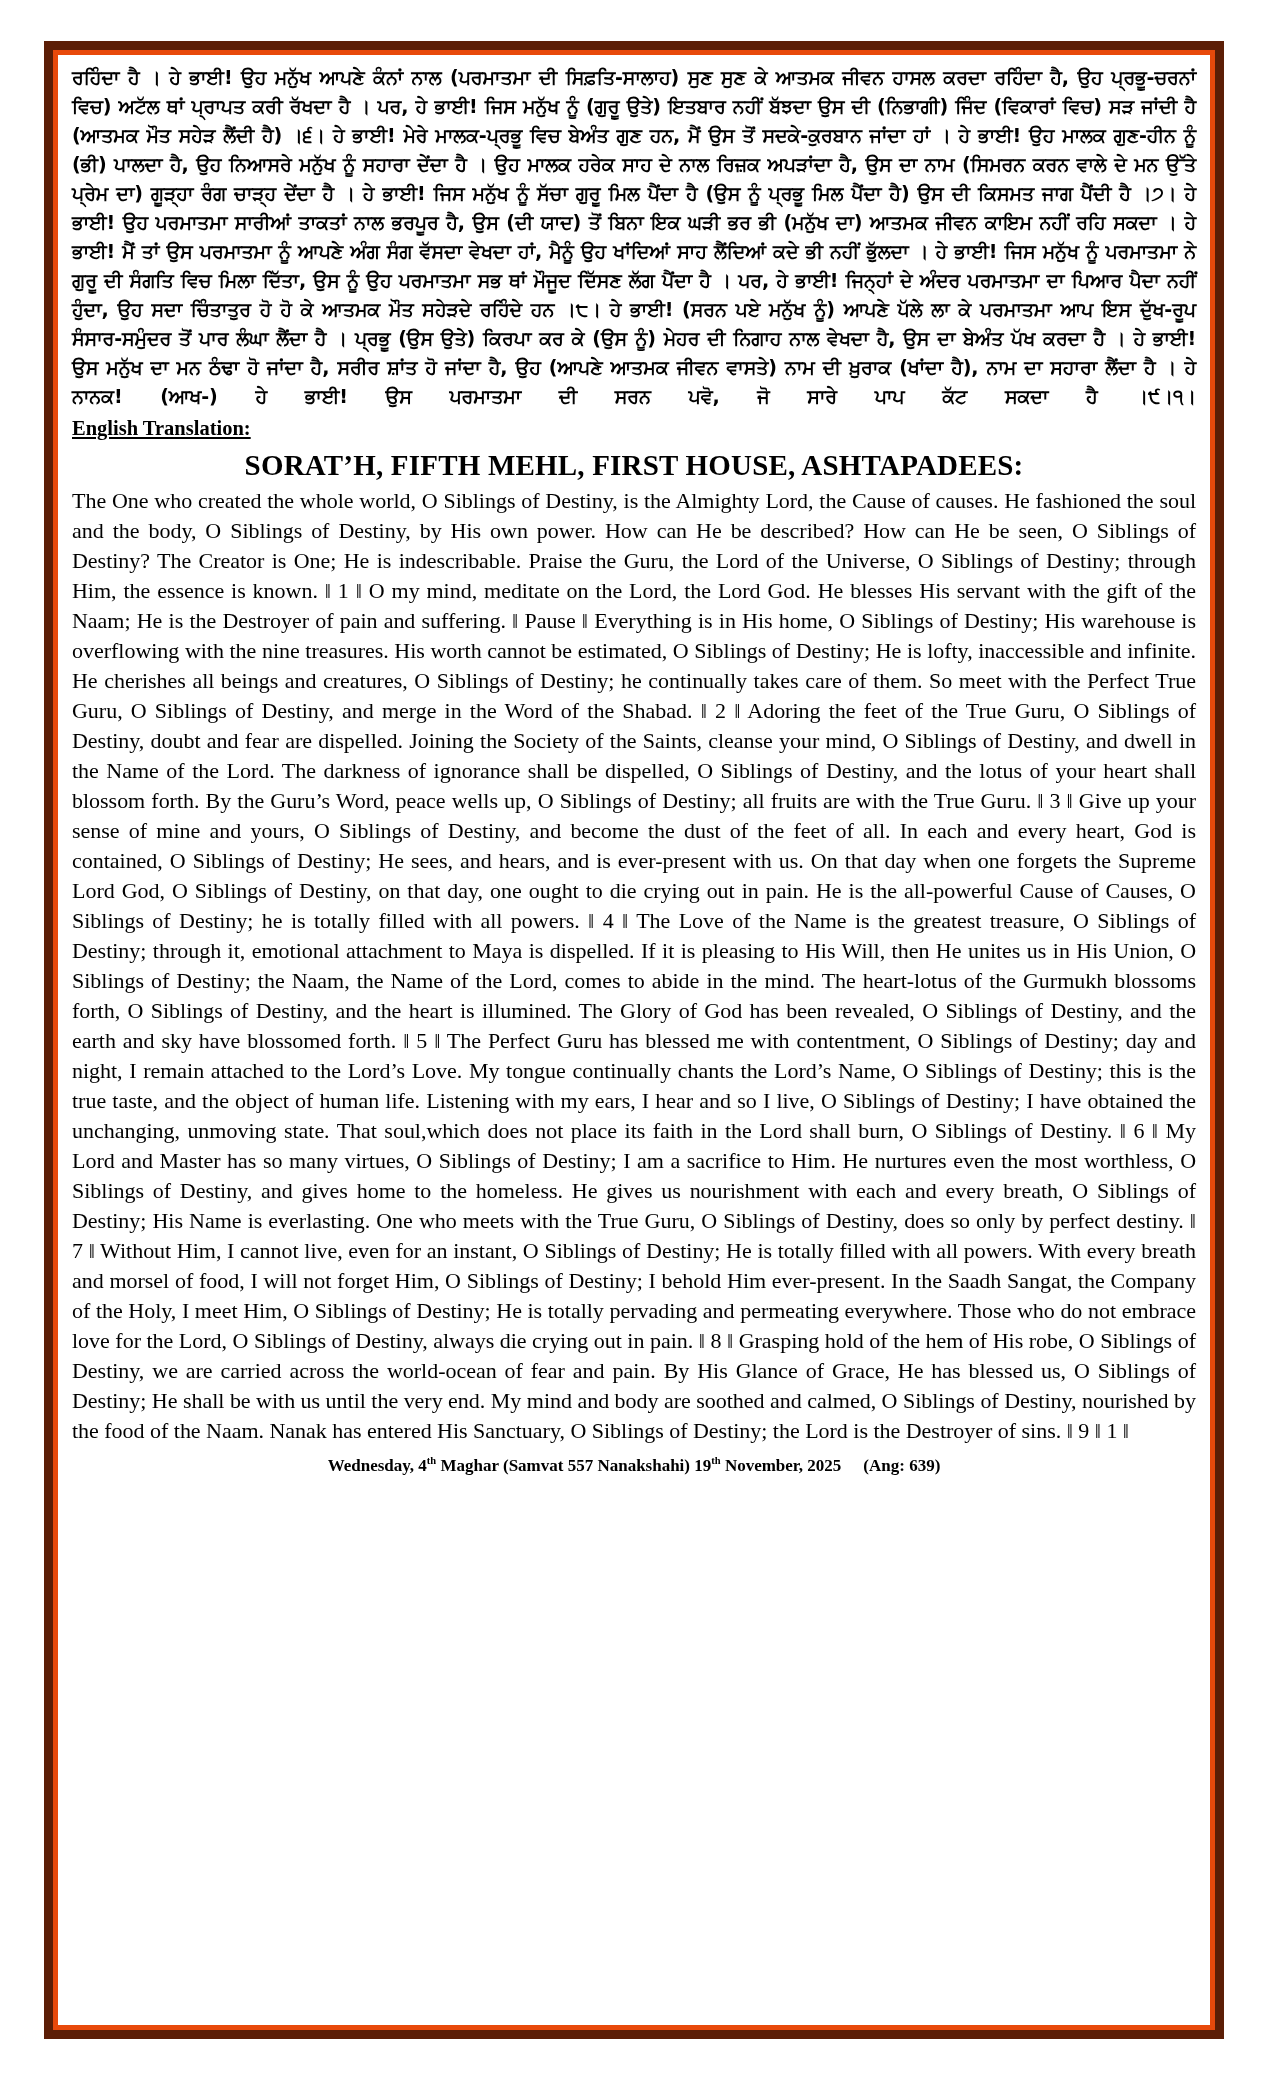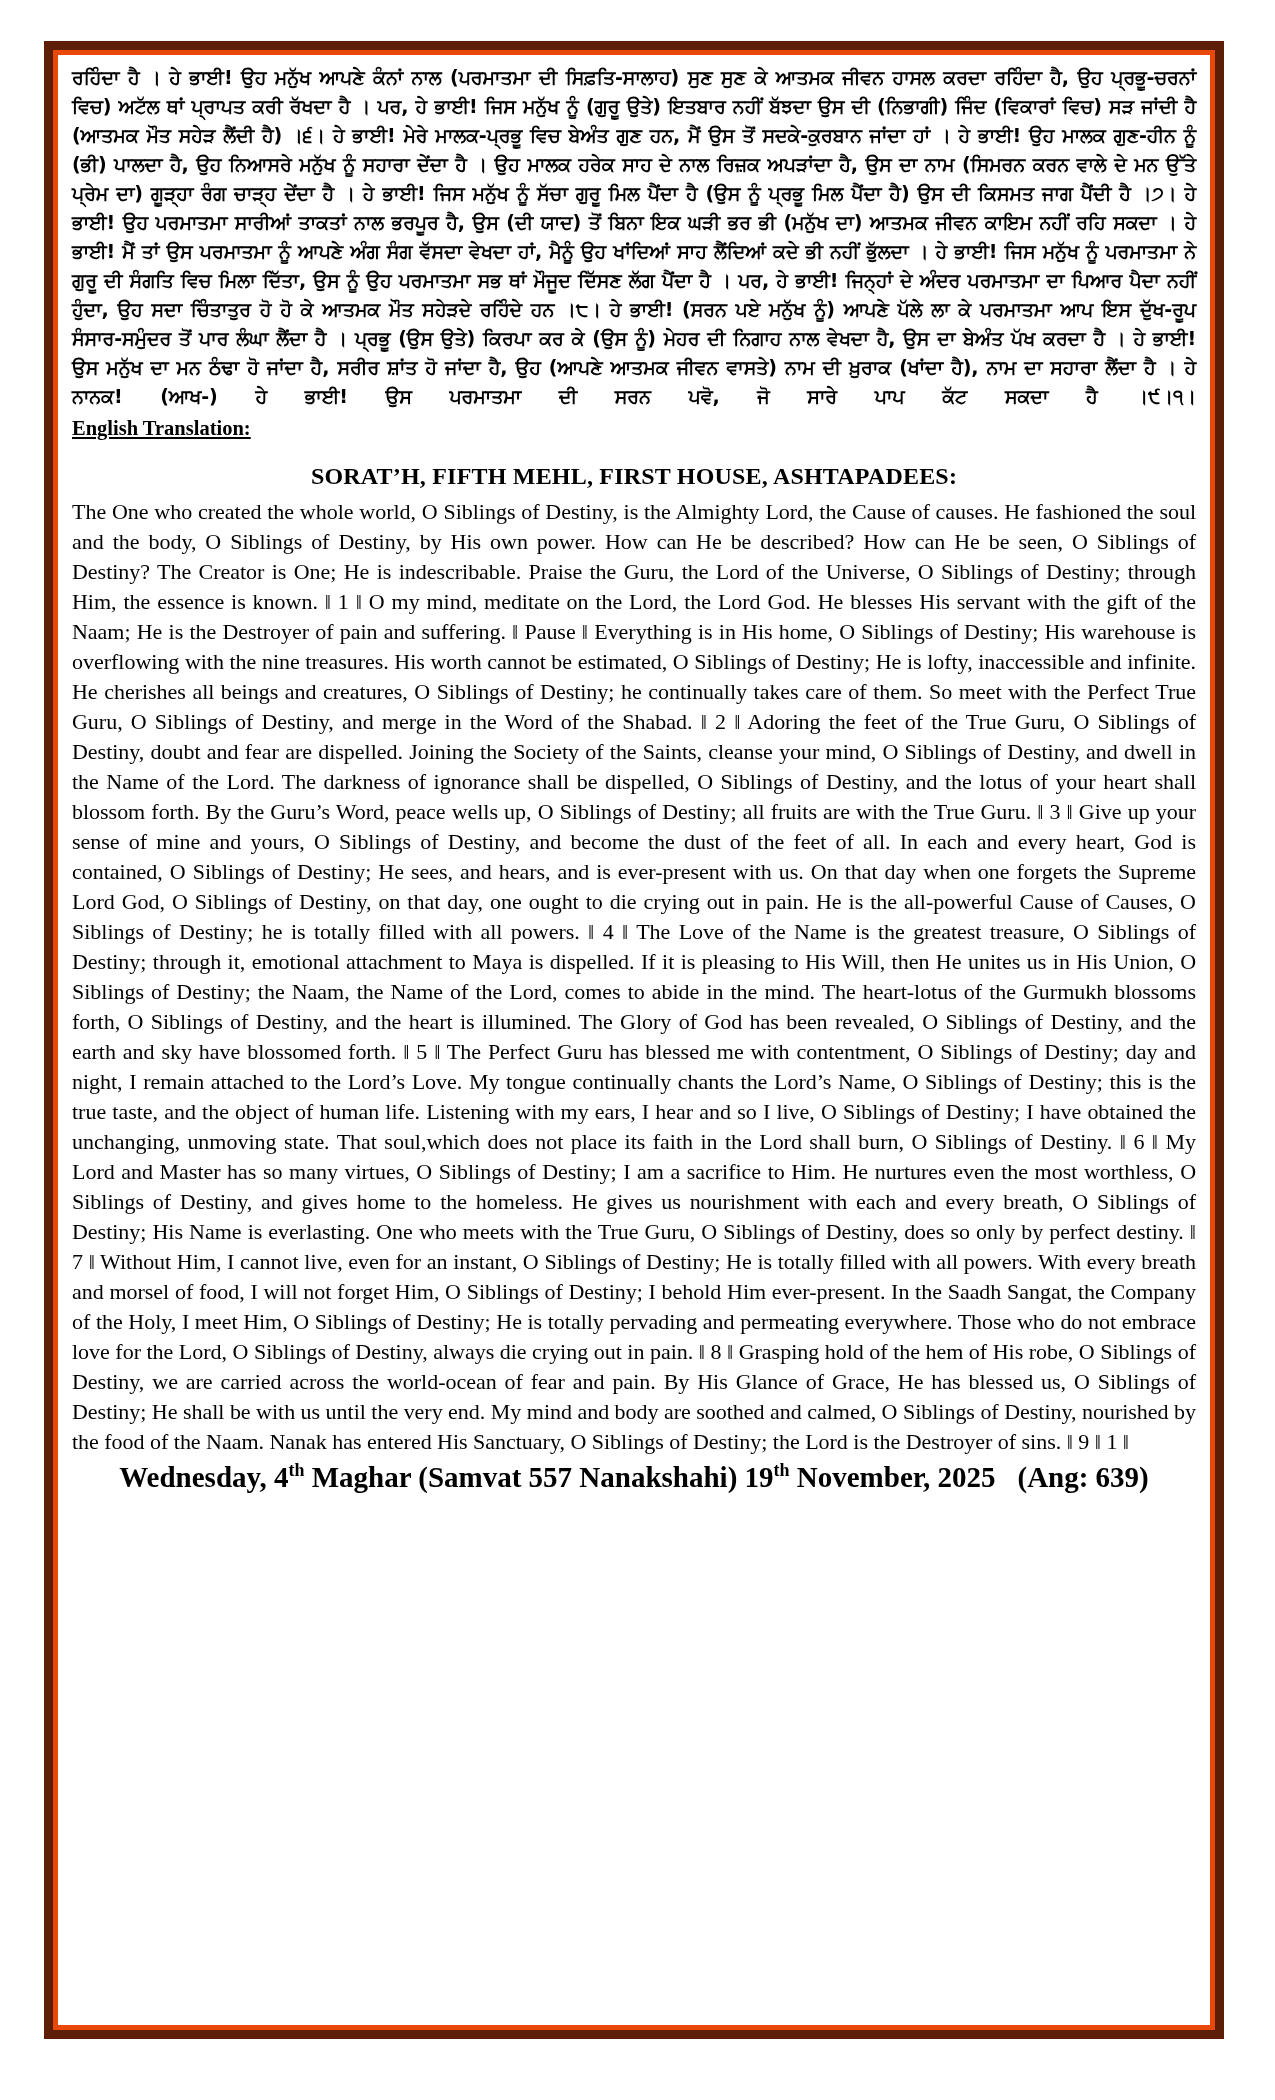--- a/index.html
+++ b/index.html
@@ -90,23 +90,23 @@
   }
 
   .center-title {
     text-align: center;
     font-family: "Liberation Serif", "DejaVu Serif", serif;
     font-weight: 700;
     color: #000000;
     line-height: 30px;
   }
   #title-line-1 {
-    font-size: 24px;
+    font-size: 29px;
     letter-spacing: 0.2px;
-    margin-top: 20px;
+    margin-top: 9px;
   }
   #title-line-2 {
     font-size: 22.2px;
     letter-spacing: -0.1px;
     margin-top: 1px;
   }
 
   
   #english-body {
     margin-top: 6px;
@@ -121,21 +121,21 @@
   #english-body p {
     margin: 0;
   }
 
   
   #footer {
     margin-top: 5px;
     text-align: center;
     font-family: "Liberation Serif", "DejaVu Serif", serif;
     font-weight: 700;
-    font-size: 29px;
+    font-size: 17px;
     line-height: 30px;
     color: #000000;
   }
   #footer sup {
     font-size: 0.62em;
     vertical-align: super;
     line-height: 0;
   }
   .footer-gap {
     display: inline-block;

